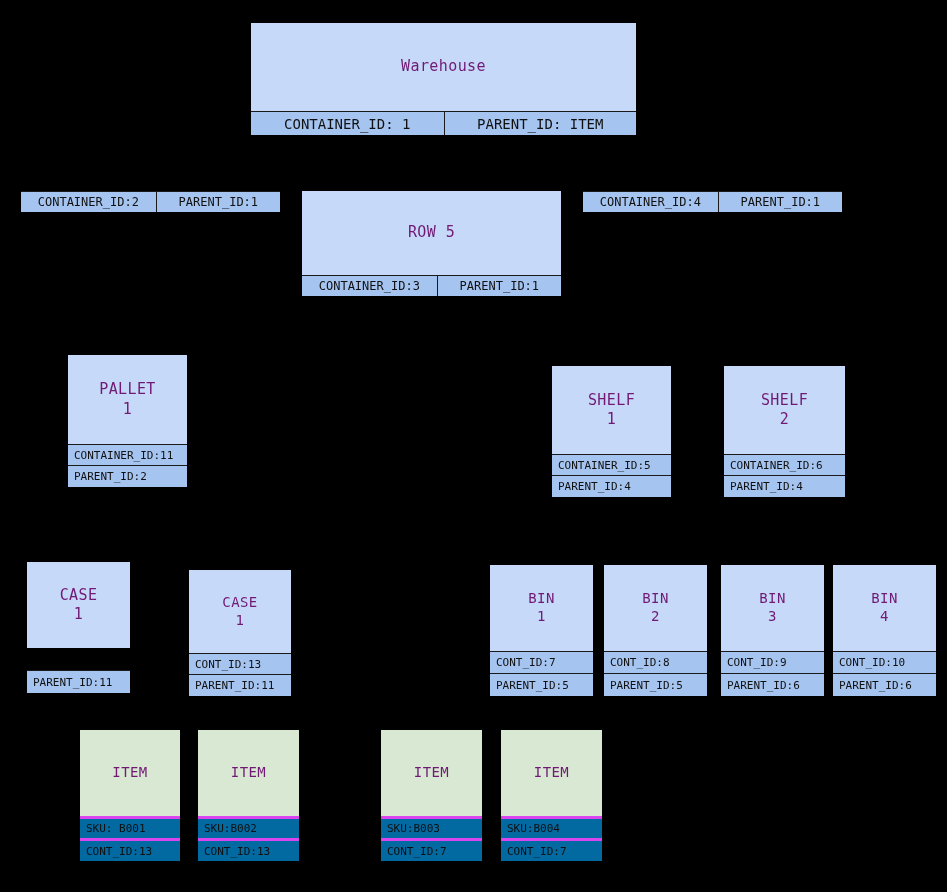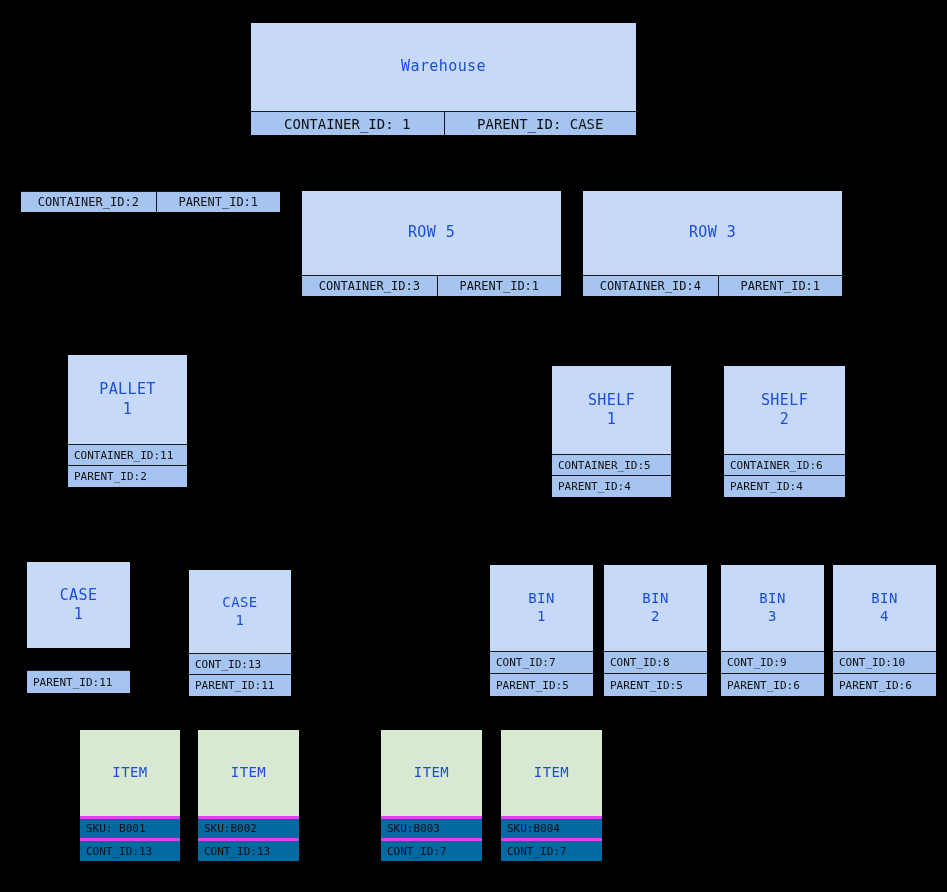--- a/index.html
+++ b/index.html
@@ -27,21 +27,21 @@
     flex-direction: column;
     overflow: hidden;
   }
   .node .head {
     flex: 1 1 auto;
     display: flex;
     flex-direction: column;
     align-items: center;
     justify-content: center;
     text-align: center;
-    color: #1d4ed8;
+    color: #701a75;
     line-height: 1.28;
     letter-spacing: 0.4px;
   }
   .node .head .l2 { display: block; }
   .node .foot-row {
     display: flex;
     flex-direction: row;
     flex: 0 0 auto;
   }
   .node .cell {
@@ -75,21 +75,21 @@
 <body>
 
 <div id="canvas">
 
   <div class="node blue" style="left:251px; top:23px; width:385px; height:112px;">
     <div class="head fs-15">
       <span>Warehouse</span>
     </div>
     <div class="foot-row" style="height:24px;">
       <div class="cell center fs-14" style="width:50%;">CONTAINER_ID: 1</div>
-      <div class="cell center split fs-14" style="width:50%;">PARENT_ID: CASE</div>
+      <div class="cell center split fs-14" style="width:50%;">PARENT_ID: ITEM</div>
     </div>
   </div>
 
   <div class="node blue" style="left:21px; top:191px; width:259px; height:105px;">
     <div class="foot-row" style="height:21px;">
       <div class="cell center fs-12" style="width:52%;">CONTAINER_ID:2</div>
       <div class="cell center split fs-12" style="width:48%;">PARENT_ID:1</div>
     </div>
   </div>
 
@@ -97,23 +97,20 @@
     <div class="head fs-15">
       <span>ROW 5</span>
     </div>
     <div class="foot-row" style="height:21px;">
       <div class="cell center fs-12" style="width:52%;">CONTAINER_ID:3</div>
       <div class="cell center split fs-12" style="width:48%;">PARENT_ID:1</div>
     </div>
   </div>
 
   <div class="node blue" style="left:583px; top:191px; width:259px; height:105px;">
-    <div class="head fs-15">
-      <span>ROW 3</span>
-    </div>
     <div class="foot-row" style="height:21px;">
       <div class="cell center fs-12" style="width:52%;">CONTAINER_ID:4</div>
       <div class="cell center split fs-12" style="width:48%;">PARENT_ID:1</div>
     </div>
   </div>
 
   <div class="node blue" style="left:68px; top:355px; width:119px; height:132px;">
     <div class="head fs-15">
       <span>PALLET</span>
       <span class="l2">1</span>

